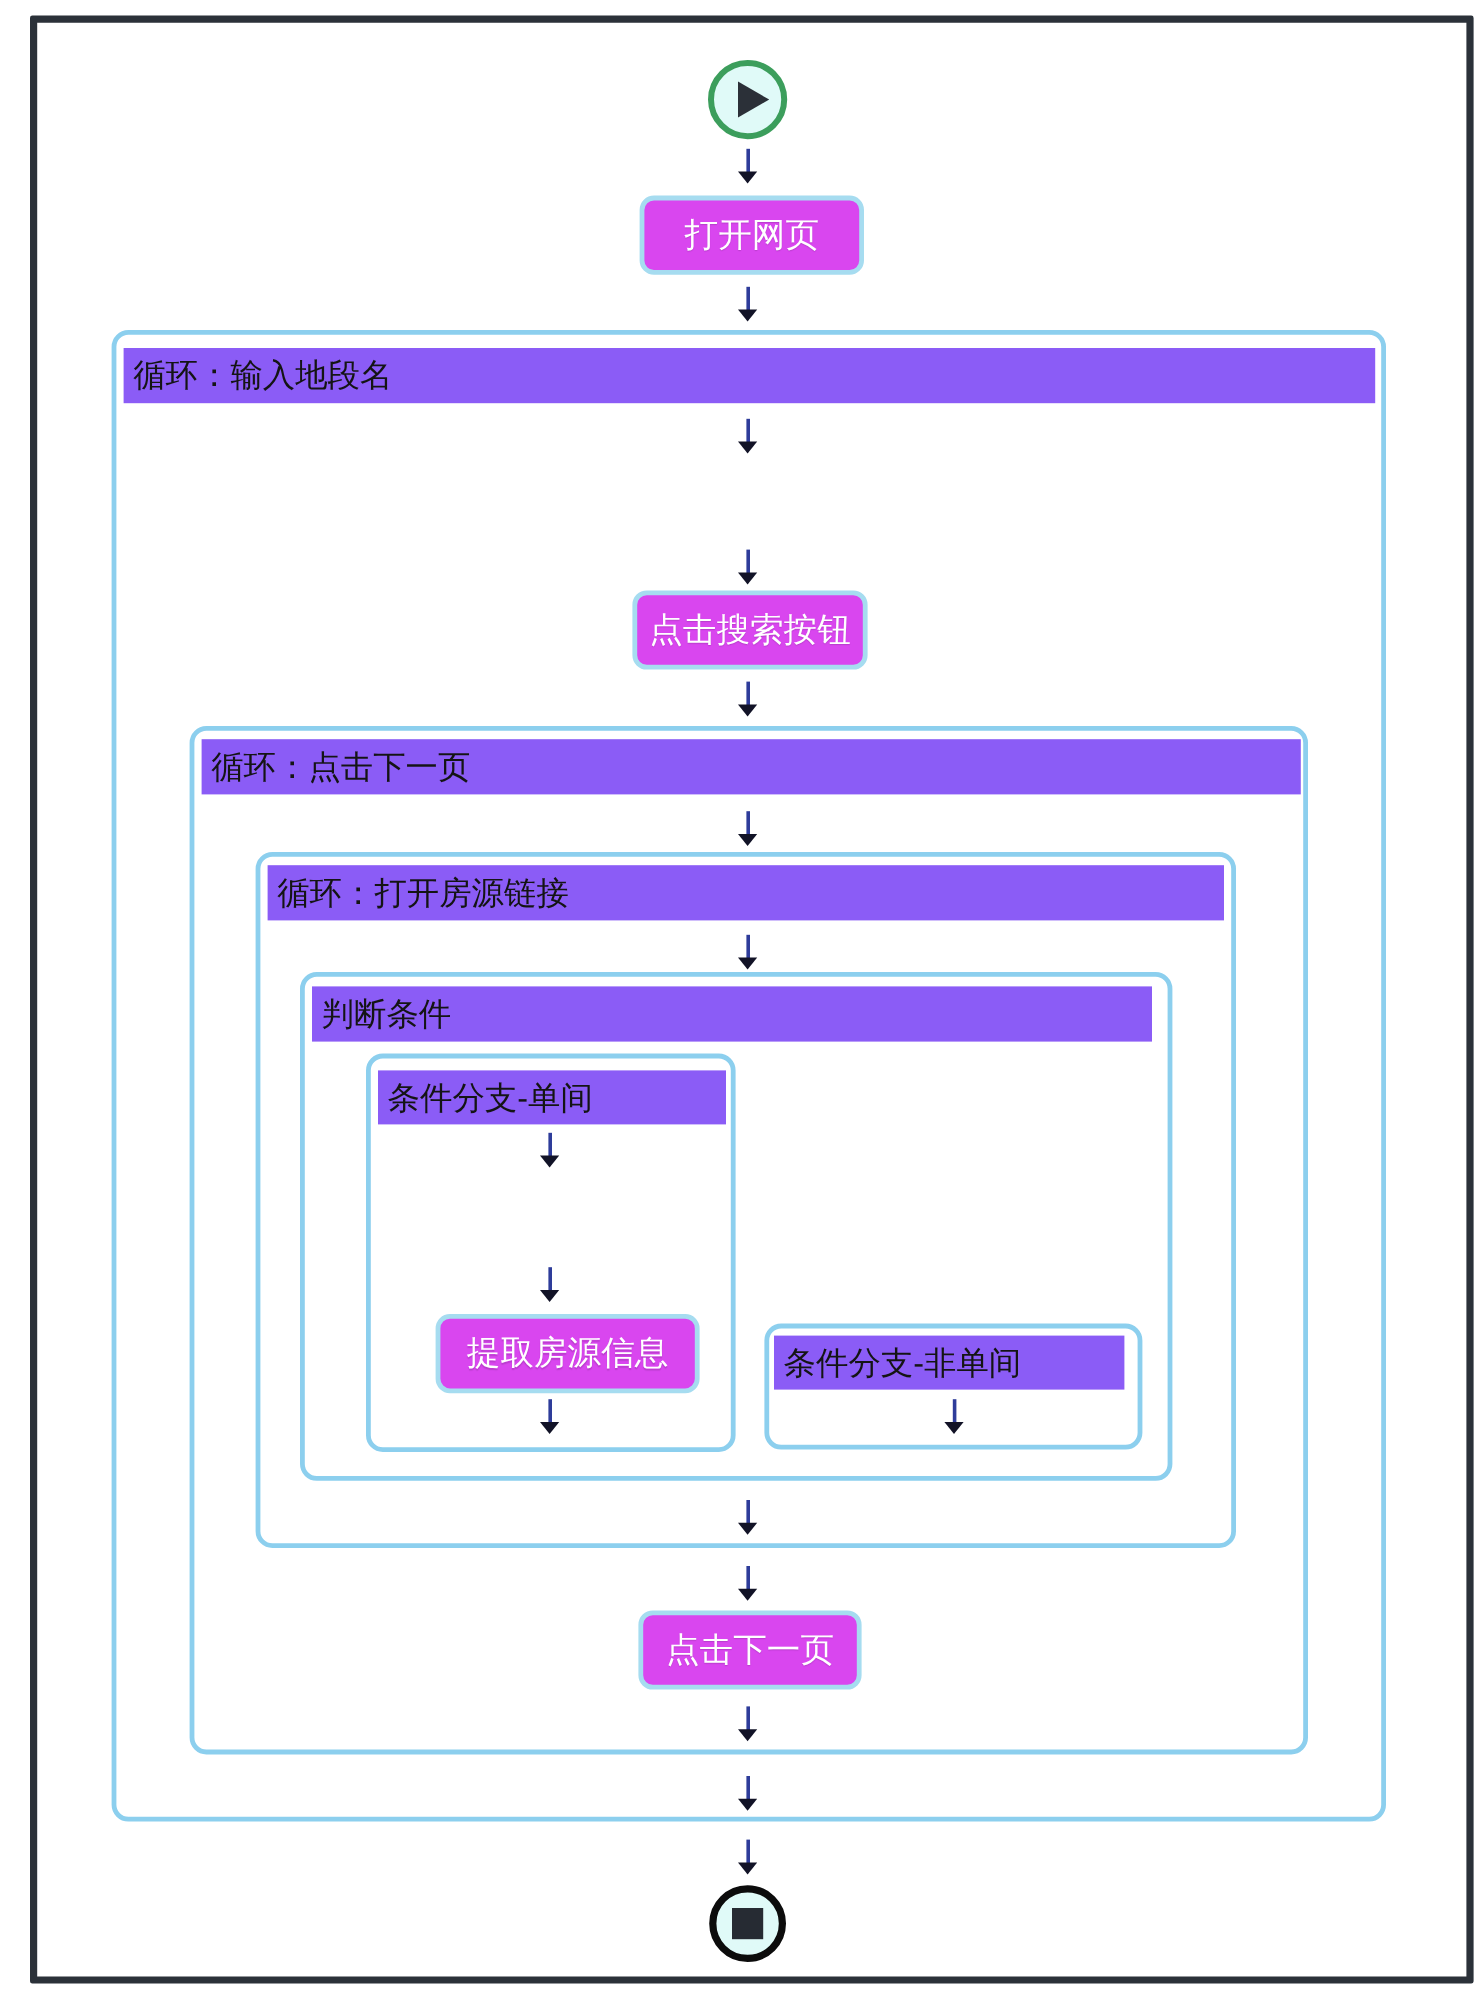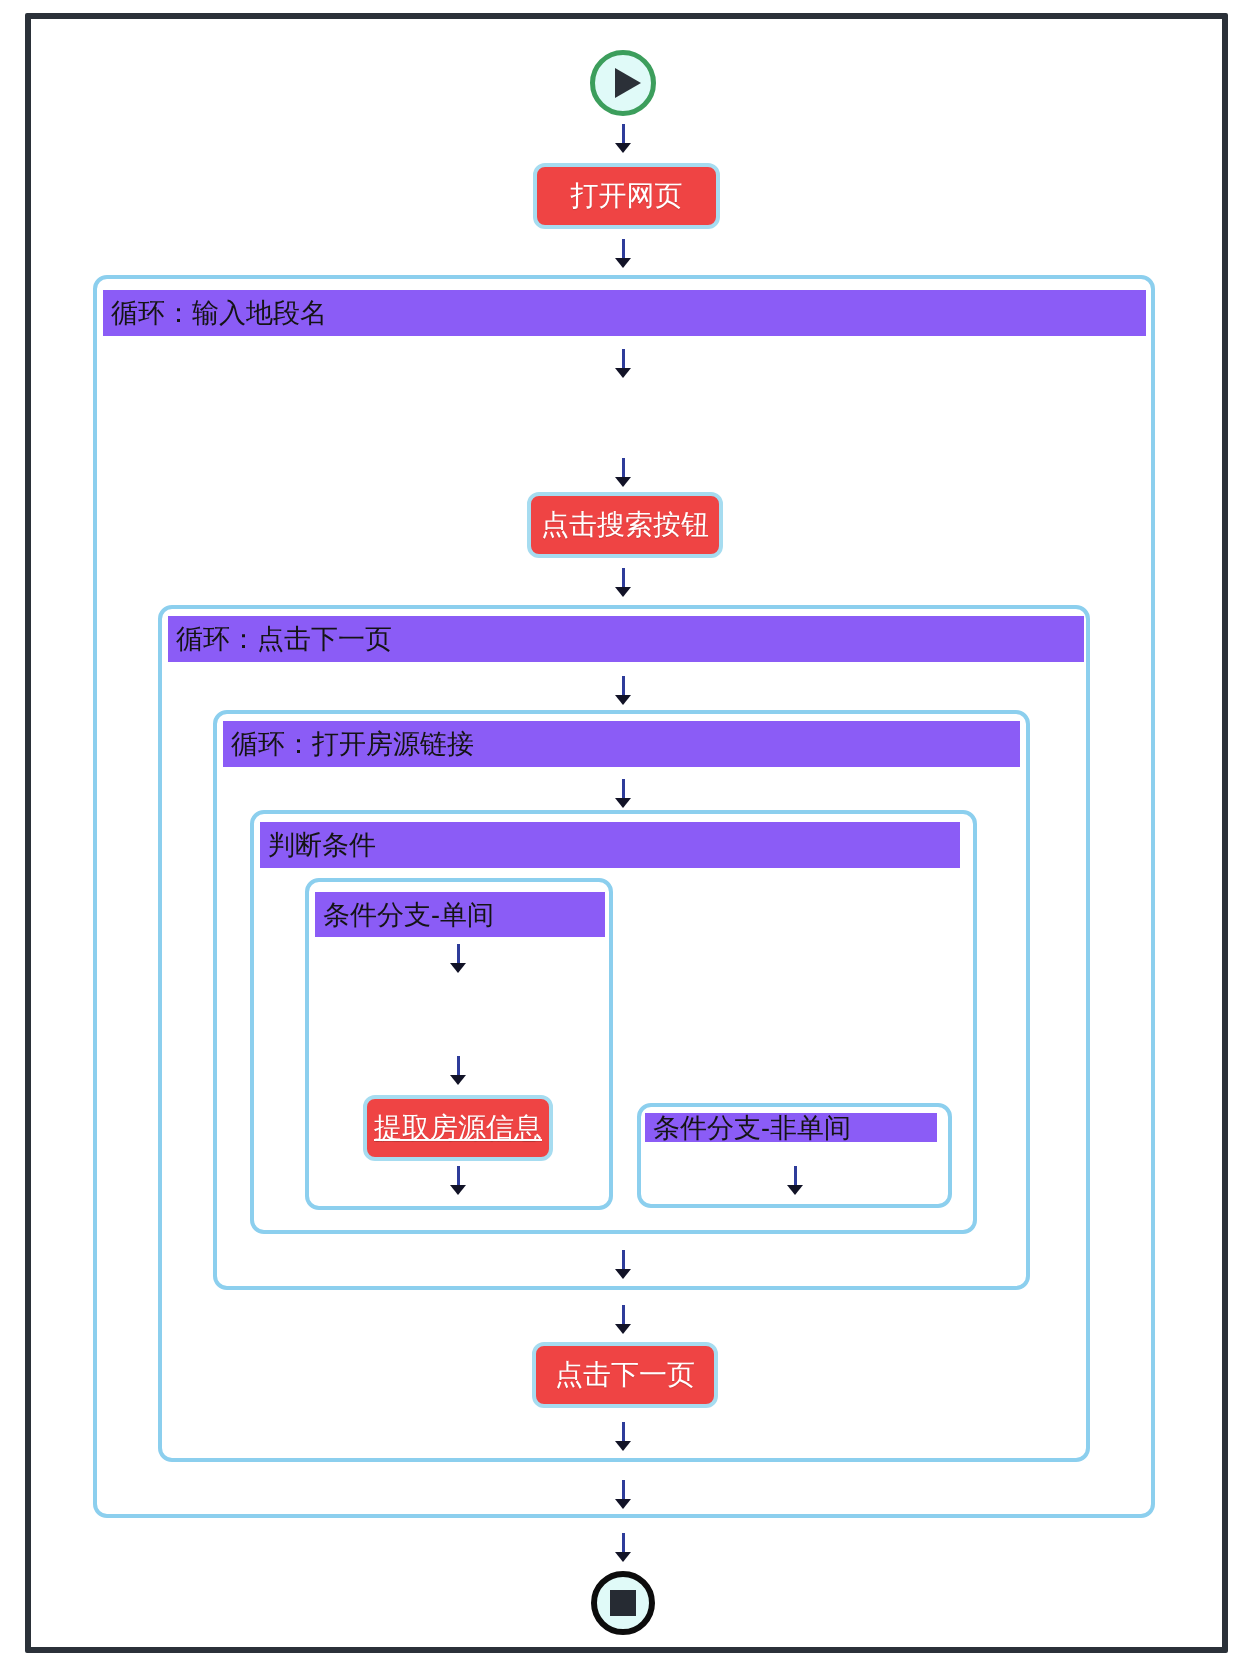--- a/index.html
+++ b/index.html
@@ -9,21 +9,21 @@
   .frame{position:absolute;left:25px;top:13px;width:1203px;height:1640px;
          border:6px solid #2b3139;border-radius:2px;box-sizing:border-box;background:transparent;}
 
   .loop-box{position:absolute;background:#ffffff;border:4px solid #8ccfee;
             border-radius:14px;box-sizing:border-box;}
 
   .bar{position:absolute;background:#8b5cf6;height:46px;box-sizing:border-box;
        display:flex;align-items:center;padding-left:8px;
        font-size:27px;color:#141414;white-space:nowrap;}
 
-  .step{position:absolute;height:66px;background:#ef4444;border:4px solid #a6dcf0;
+  .step{position:absolute;height:66px;background:#d946ef;border:4px solid #a6dcf0;
         border-radius:12px;box-sizing:border-box;display:flex;align-items:center;
         justify-content:center;color:#ffffff;font-size:28px;white-space:nowrap;
         text-shadow:0 1px 1px rgba(0,0,0,0.15);cursor:pointer;}
 
   .arrow{position:absolute;width:16px;height:30px;}
   .arrow::before{content:"";position:absolute;left:6.5px;top:0;width:3px;height:21px;background:#2e3c9a;}
   .arrow::after{content:"";position:absolute;left:0;top:19px;width:0;height:0;
                 border-left:8px solid transparent;border-right:8px solid transparent;
                 border-top:10px solid #121327;}
 
@@ -52,25 +52,25 @@
   <div class="loop-box" style="left:213px;top:710px;width:817px;height:580px;"></div>
   <div class="loop-box" style="left:250px;top:810px;width:727px;height:424px;"></div>
   <div class="loop-box" style="left:305px;top:878px;width:308px;height:332px;"></div>
   <div class="loop-box" style="left:637px;top:1103px;width:315px;height:105px;"></div>
 
   <div class="bar" style="left:103px;top:290px;width:1043px;">循环：输入地段名</div>
   <div class="bar" style="left:168px;top:616px;width:916px;">循环：点击下一页</div>
   <div class="bar" style="left:223px;top:721px;width:797px;">循环：打开房源链接</div>
   <div class="bar" style="left:260px;top:822px;width:700px;">判断条件</div>
   <div class="bar" style="left:315px;top:892px;width:290px;height:45px;">条件分支-单间</div>
-  <div class="bar" style="left:645px;top:1113px;width:292px;height:29px;">条件分支-非单间</div>
+  <div class="bar" style="left:645px;top:1113px;width:292px;height:45px;">条件分支-非单间</div>
 
   <div class="step" style="left:533px;top:163px;width:187px;">打开网页</div>
   <div class="step" style="left:527px;top:492px;width:196px;">点击搜索按钮</div>
-  <div class="step" style="left:363px;top:1095px;width:190px;text-decoration:underline;">提取房源信息</div>
+  <div class="step" style="left:363px;top:1095px;width:220px;">提取房源信息</div>
   <div class="step" style="left:532px;top:1342px;width:186px;">点击下一页</div>
 
   <div class="arrow" style="left:615px;top:124px;"></div>
   <div class="arrow" style="left:615px;top:239px;"></div>
   <div class="arrow" style="left:615px;top:349px;"></div>
   <div class="arrow" style="left:615px;top:458px;"></div>
   <div class="arrow" style="left:615px;top:568px;"></div>
   <div class="arrow" style="left:615px;top:676px;"></div>
   <div class="arrow" style="left:615px;top:779px;"></div>
   <div class="arrow" style="left:450px;top:944px;"></div>

